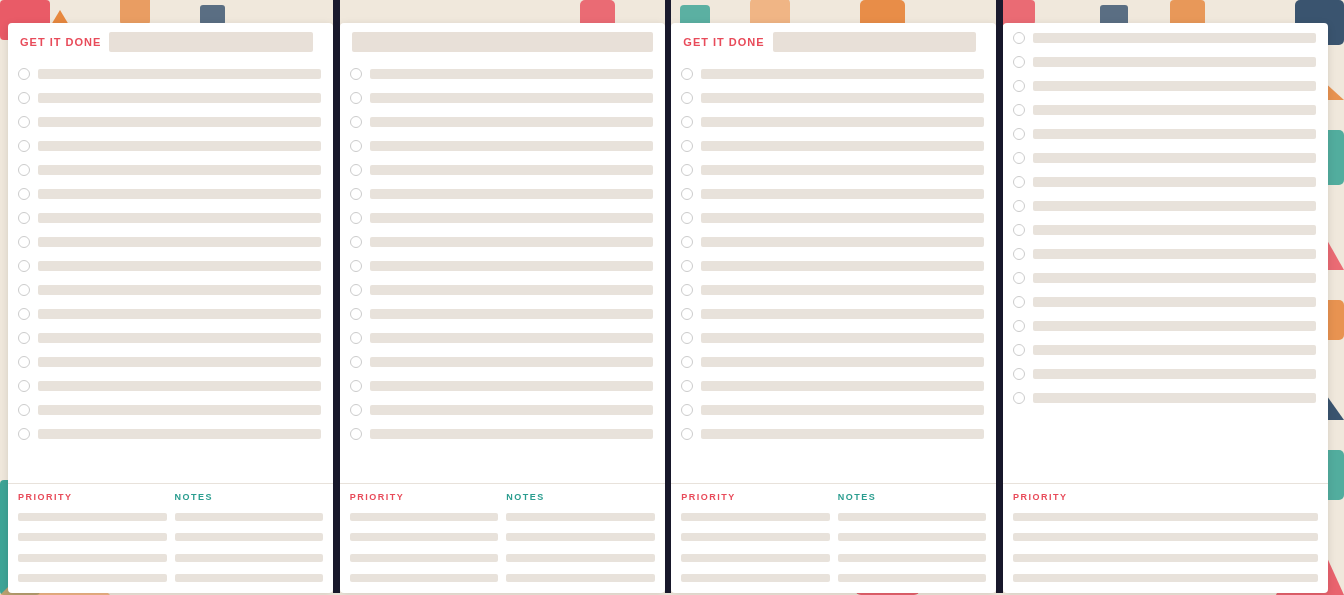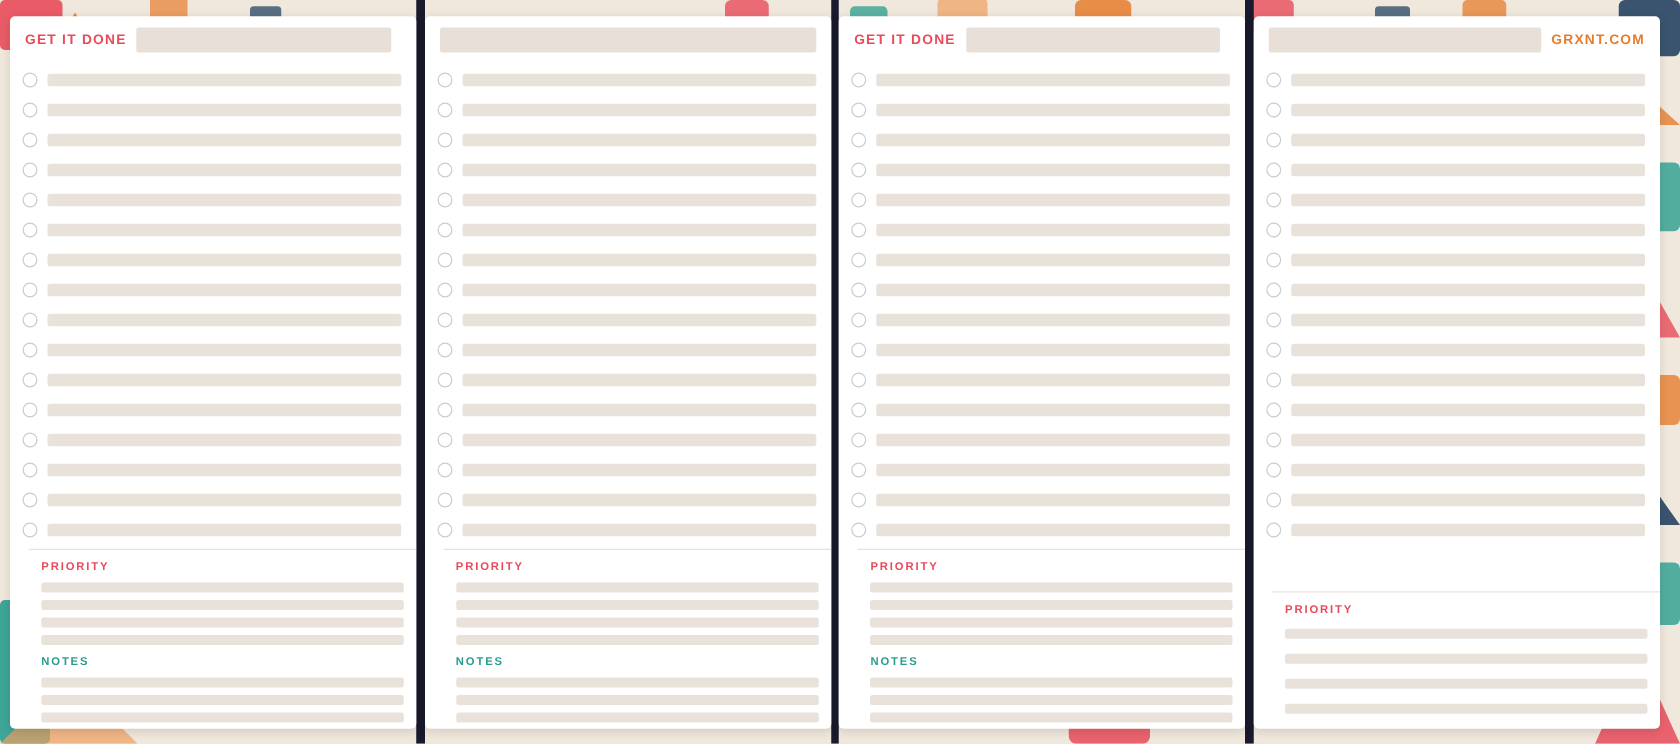--- a/index.html
+++ b/index.html
@@ -19,21 +19,21 @@
       overflow: hidden;
     }
 
     .page-layout {
       position: relative;
       z-index: 2;
       display: flex;
       flex-direction: row;
       width: 1336px;
       height: 595px;
-      align-items: center;
+      align-items: flex-end;
       justify-content: space-around;
       padding: 2px 8px;
       gap: 0;
     }
 
     .planner-card {
       background: #fff;
       border-radius: 4px;
       width: 390px;
       height: 570px;
@@ -102,26 +102,24 @@
 
     .line-fill {
       flex: 1;
       height: 10px;
       background: #e8e2db;
       border-radius: 2px;
     }
 
     .bottom-section {
       display: flex;
-      flex-direction: column;
       border-top: 1px solid #e8e2db;
       min-height: 110px;
       padding: 8px 10px 8px 10px;
       gap: 8px;
-      margin-left: 15px;
     }
 
     .bottom-box {
       flex: 1;
       display: flex;
       flex-direction: column;
       gap: 4px;
     }
 
     .bottom-box-label {
@@ -500,24 +498,20 @@
           <div class="bottom-line"></div>
           <div class="bottom-line"></div>
         </div>
       </div>
     </div>
   </div>
 
   <div class="card-separator"></div>
 
   <div class="planner-card">
-    <div class="card-header">
-      <div class="header-center-bar" style="margin:0; margin-right:8px;"></div>
-      <span class="brand-right">GRXNT.COM</span>
-    </div>
     <div class="checklist-area" id="cl4">
         <div class="checklist-item">
           <div class="circle-bullet"></div>
           <div class="line-fill"></div>
         </div>
         <div class="checklist-item">
           <div class="circle-bullet"></div>
           <div class="line-fill"></div>
         </div>
         <div class="checklist-item">

